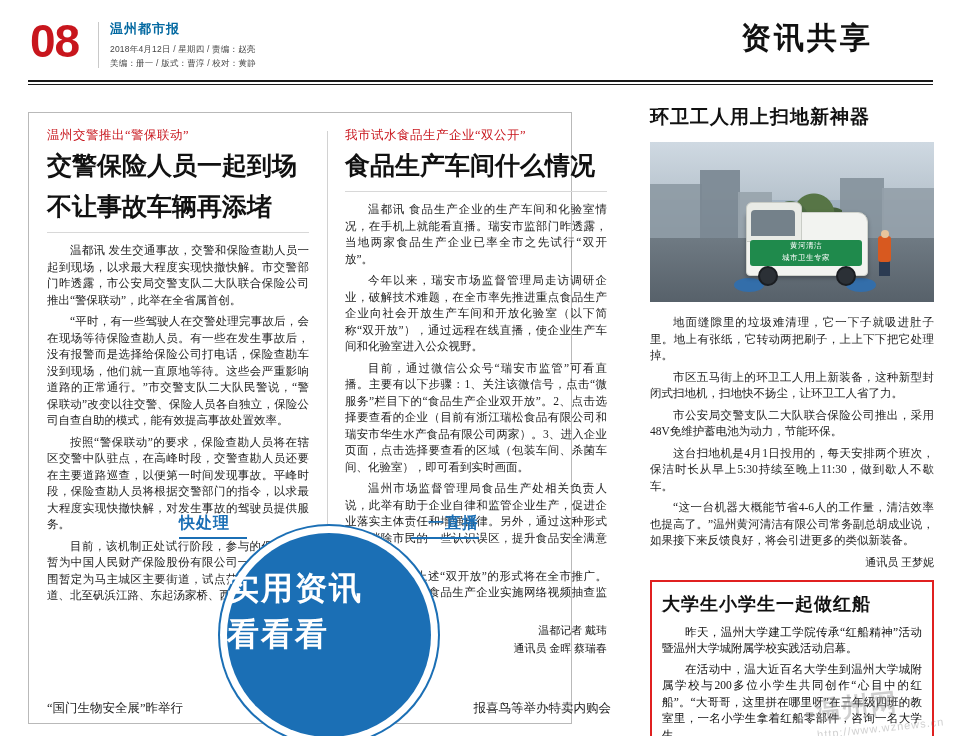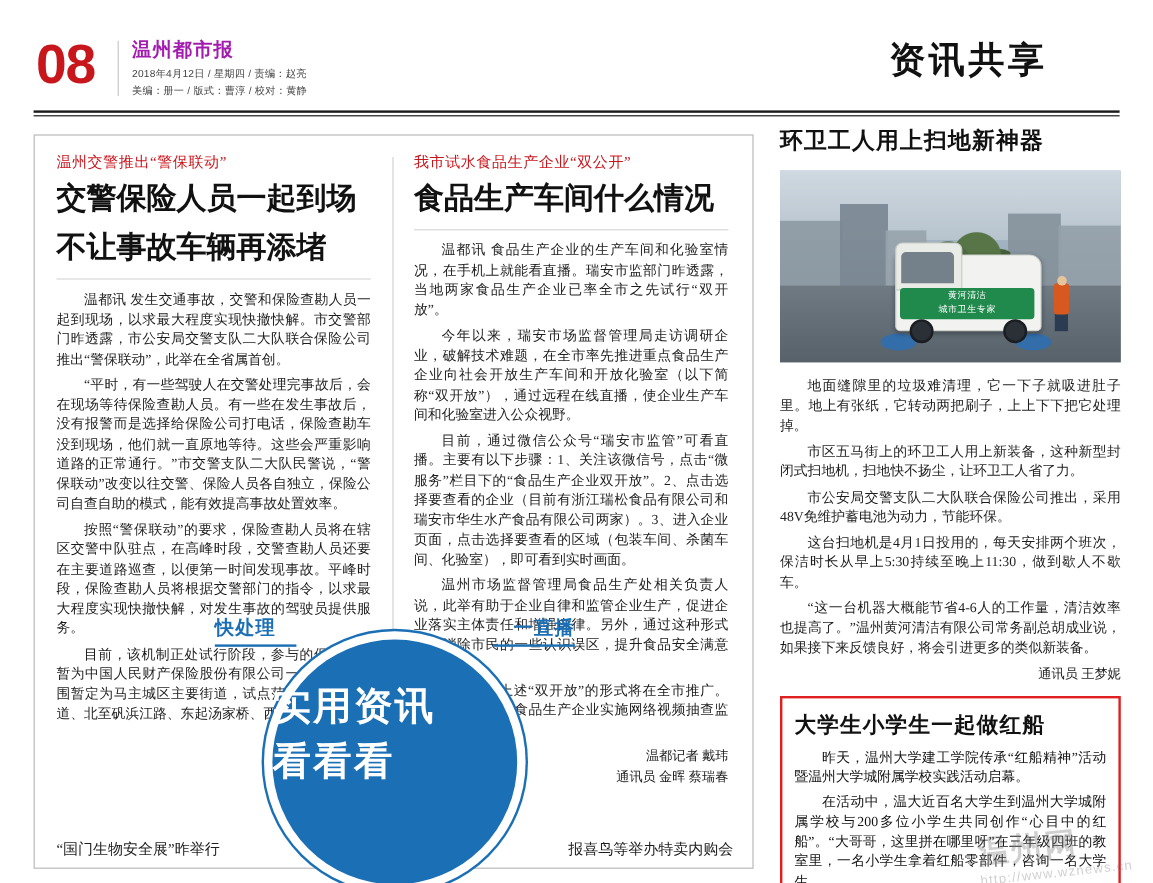--- a/index.html
+++ b/index.html
@@ -18,21 +18,21 @@
   .page {
     position: relative;
     width: 961px;
     height: 736px;
     background: #fff;
   }
 
   
   .masthead {
     position: absolute;
-    left: 0; top: 12px;
+    left: 0; top: 0;
     width: 901px;
     height: 86px;
   }
   .page-num {
     position: absolute;
     left: 30px; top: 18px;
     font-family: "Liberation Sans", sans-serif;
     font-weight: bold;
     font-size: 46px;
     color: #c8161d;
@@ -43,22 +43,22 @@
     position: absolute;
     left: 98px; top: 22px;
     width: 1px; height: 46px;
     background: #c9c9c9;
   }
   .paper-name {
     position: absolute;
     left: 110px; top: 20px;
     font-family: "Liberation Serif", serif;
     font-weight: bold;
-    font-size: 16px;
-    color: #a21caf;
+    font-size: 13px;
+    color: #0369a1;
     letter-spacing: 1px;
   }
   .masthead-line {
     position: absolute;
     left: 110px;
     font-size: 8.5px;
     color: #444;
     font-family: "Liberation Sans", sans-serif;
     letter-spacing: .2px;
     white-space: nowrap;
@@ -84,21 +84,21 @@
     position: absolute;
     left: 28px; top: 84px;
     width: 905px; height: 1px;
     background: #1a1a1a;
   }
 
   
   .left-panel {
     position: absolute;
     left: 28px; top: 112px;
-    width: 600px; height: 612px;
+    width: 544px; height: 612px;
     border: 1px solid #b9b9b9;
     background: #fff;
     box-sizing: border-box;
   }
   .col {
     position: absolute;
     top: 14px;
     width: 262px;
   }
   .col-a { left: 18px; }

